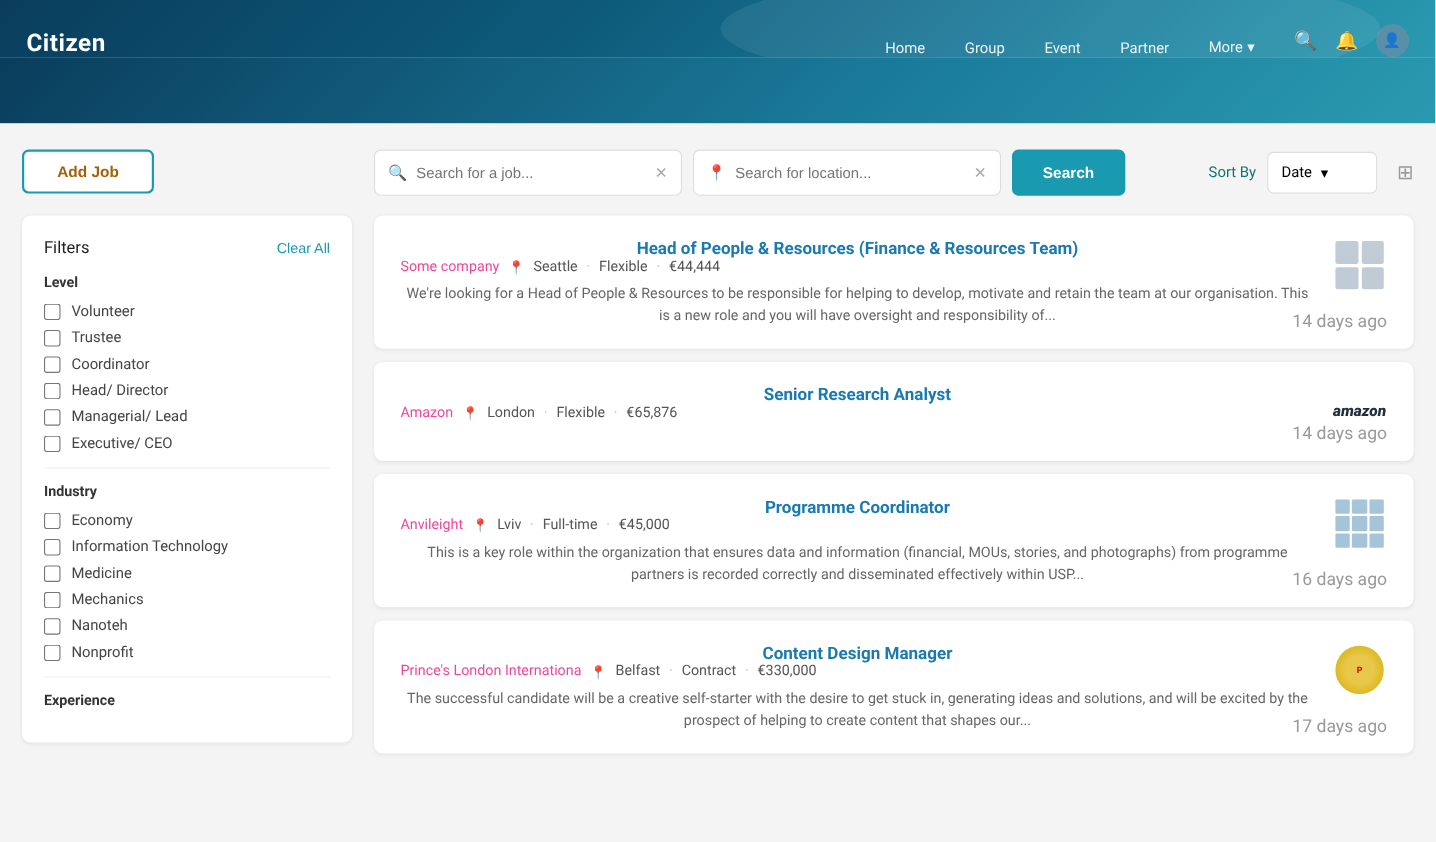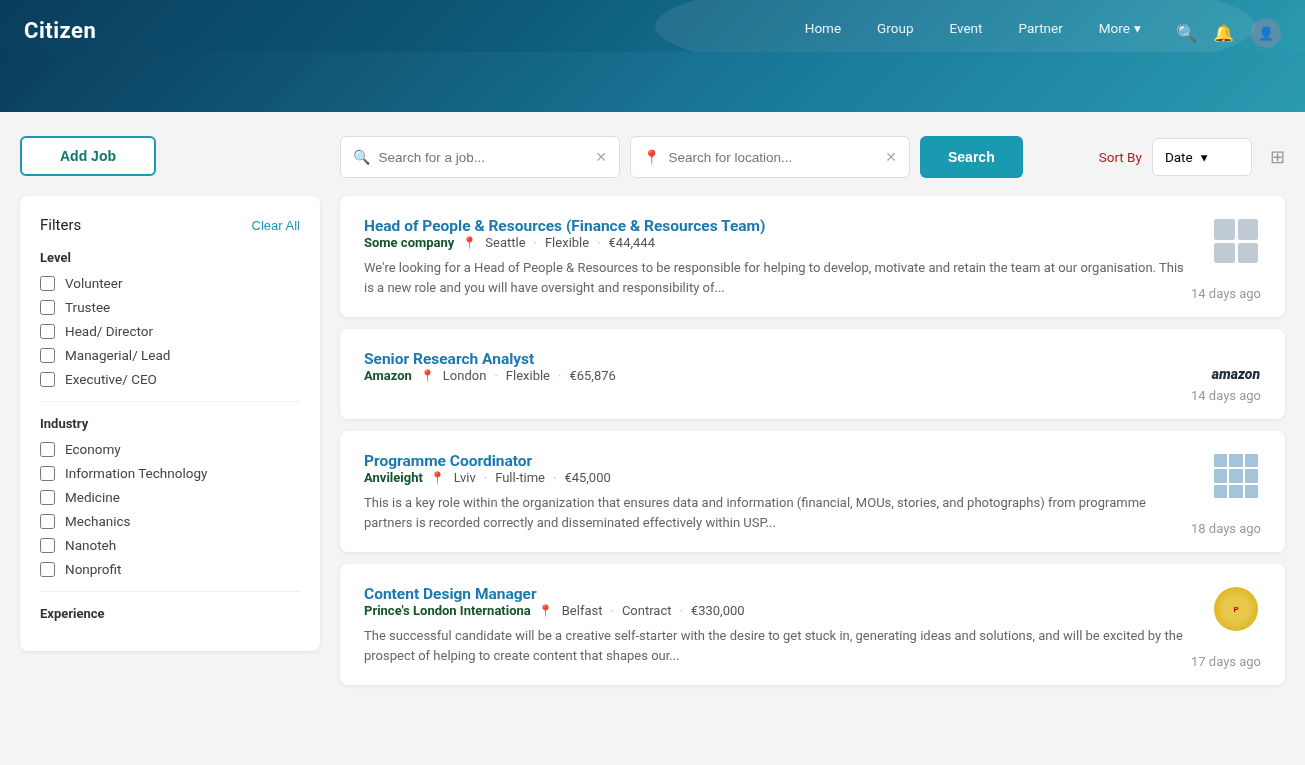--- a/index.html
+++ b/index.html
@@ -3,22 +3,22 @@
   <meta charset="utf-8">
   <style>
     * { box-sizing: border-box; margin: 0; padding: 0; }
     body { font-family: -apple-system, BlinkMacSystemFont, 'Segoe UI', Roboto, sans-serif; background: #f4f4f4; }
 
     
     .nav {
       background: linear-gradient(135deg, #0a3d5c 0%, #0d5a7a 40%, #1a7a9a 70%, #2a9ab0 100%);
       height: 52px;
       display: flex;
-      align-items: flex-start;
-      padding: 18px 24px;
+      align-items: flex-end;
+      padding: 0 24px;
       position: relative;
       overflow: hidden;
     }
     .nav::after {
       content: '';
       position: absolute;
       right: 200px;
       top: 0;
       width: 300px;
       height: 100%;
@@ -96,26 +96,26 @@
       gap: 20px;
     }
 
     
     .sidebar {
       width: 300px;
       flex-shrink: 0;
     }
     .add-job-btn {
       display: block;
-      width: 136px;
+      width: 120px;
       padding: 10px 20px;
       border: 2px solid #1a9ab0;
       border-radius: 6px;
       background: #fff;
-      color: #0f766e;
+      color: #a16207;
       font-size: 14px;
       font-weight: 600;
       cursor: pointer;
       margin-bottom: 20px;
       text-align: center;
     }
     .filters-panel {
       background: #fff;
       border-radius: 8px;
       padding: 20px;
@@ -253,21 +253,21 @@
       cursor: pointer;
     }
     .sort-wrap {
       display: flex;
       align-items: center;
       gap: 10px;
       margin-left: auto;
     }
     .sort-label {
       font-size: 13.5px;
-      color: #b91c1c;
+      color: #0f766e;
     }
     .sort-select {
       display: flex;
       align-items: center;
       border: 1px solid #ddd;
       border-radius: 6px;
       padding: 0 12px;
       height: 38px;
       background: #fff;
       font-size: 13.5px;
@@ -288,20 +288,21 @@
     .job-card {
       background: #fff;
       border-radius: 8px;
       padding: 20px 24px;
       margin-bottom: 12px;
       box-shadow: 0 1px 4px rgba(0,0,0,0.07);
       display: flex;
       align-items: flex-start;
       gap: 16px;
       position: relative;
+      text-align: center;
     }
     .job-card-content {
       flex: 1;
       min-width: 0;
     }
     .job-title {
       font-size: 15.5px;
       font-weight: 700;
       color: #1a7ab0;
       margin-bottom: 6px;
@@ -310,22 +311,22 @@
     }
     .job-meta {
       display: flex;
       align-items: center;
       gap: 8px;
       font-size: 13px;
       color: #555;
       margin-bottom: 8px;
     }
     .job-meta .company {
-      font-weight: 700;
-      color: #14532d;
+      font-weight: 400;
+      color: #ec4899;
     }
     .job-meta .dot {
       color: #bbb;
     }
     .job-meta .loc-icon {
       color: #888;
       font-size: 12px;
     }
     .job-meta .location {
       color: #555;
@@ -347,21 +348,21 @@
     }
     .job-logo {
       width: 50px;
       height: 50px;
       display: flex;
       align-items: center;
       justify-content: center;
       flex-shrink: 0;
     }
     .job-date {
-      font-size: 13px;
+      font-size: 16px;
       color: #999;
       position: absolute;
       bottom: 16px;
       right: 24px;
     }
 
     
     .logo-grid {
       width: 44px;
       height: 44px;
@@ -447,20 +448,24 @@
       <div>
         <div class="filter-item">
           <input type="checkbox" id="lvl1" style="">
           <label for="lvl1">Volunteer</label>
         </div>
         <div class="filter-item">
           <input type="checkbox" id="lvl2" style="">
           <label for="lvl2">Trustee</label>
         </div>
         <div class="filter-item">
+          <input type="checkbox" id="lvl4" style="">
+          <label for="lvl4">Coordinator</label>
+        </div>
+        <div class="filter-item">
           <input type="checkbox" id="lvl7" style="">
           <label for="lvl7">Head/ Director</label>
         </div>
         <div class="filter-item">
           <input type="checkbox" id="lvl6" style="">
           <label for="lvl6">Managerial/ Lead</label>
         </div>
         <div class="filter-item">
           <input type="checkbox" id="lvl8" style="">
           <label for="lvl8">Executive/ CEO</label>
@@ -594,21 +599,21 @@
               <span></span>
               <span></span>
             <span></span>
               <span></span>
               <span></span>
             <span></span>
               <span></span>
               <span></span>
           </div>
         </div>
-        <span class="job-date">18 days ago</span>
+        <span class="job-date">16 days ago</span>
       </div>
 
       <div class="job-card">
         <div class="job-card-content">
           <a class="job-title">Content Design Manager</a>
           <div class="job-meta">
             <span class="company">Prince's London Internationa</span>
             <span class="loc-icon">📍</span>
             <span class="location">Belfast</span>
             <span class="dot">·</span>

